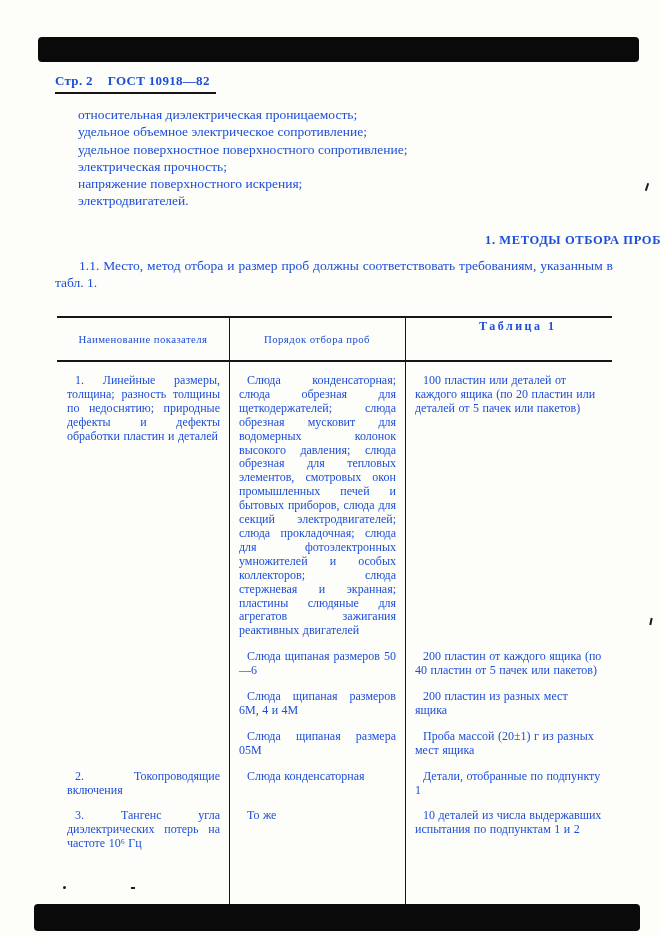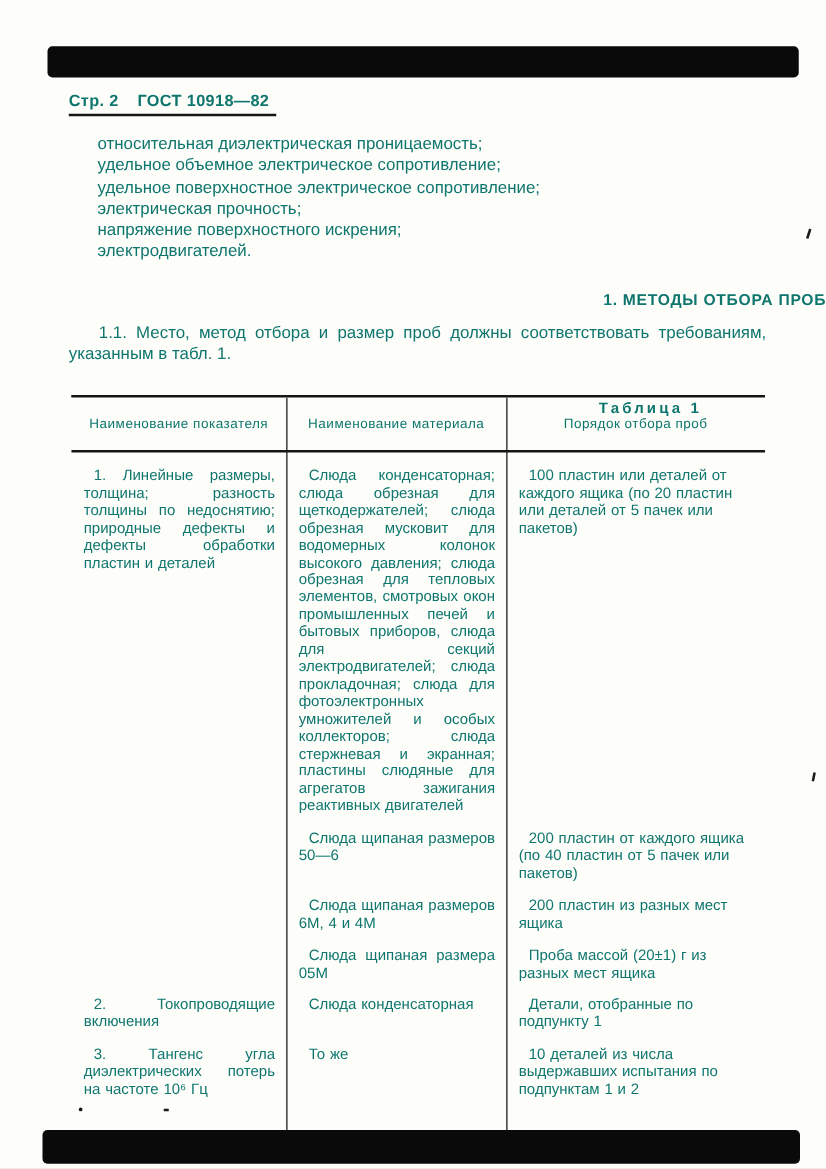--- a/index.html
+++ b/index.html
@@ -3,22 +3,22 @@
 <meta charset="utf-8">
 <style>
   * { margin: 0; padding: 0; box-sizing: border-box; }
   html, body { background: #d9d9d5; }
   .page {
     position: relative;
     width: 661px;
     height: 935px;
     margin: 0 auto;
     background: #fdfdfa;
-    color: #0f766e;
-    font-family: Liberation Sans, sans-serif;
+    color: #1d4ed8;
+    font-family: Liberation Serif, serif;
     overflow: hidden;
   }
   
   .scan-bar { position: absolute; background: #0a0a0a; border-radius: 4px; }
   .scan-bar.top { left: 38px; top: 37px; width: 601px; height: 25px; }
   .scan-bar.bottom { left: 34px; top: 904px; width: 606px; height: 27px; }
   
   .artifact { position: absolute; background: #1a1a1a; }
   .artifact.a1 { left: 646px; top: 183px; width: 2px; height: 8px; transform: rotate(18deg); }
   .artifact.a2 { left: 650px; top: 618px; width: 2px; height: 7px; transform: rotate(12deg); }
@@ -92,39 +92,38 @@
   <div class="artifact a3"></div>
   <div class="artifact a4"></div>
 
   <div class="running-head">
     <span>Стр. 2</span><span class="doc-number">ГОСТ 10918—82</span>
   </div>
 
   <div class="prop-list">
     <div>относительная диэлектрическая проницаемость;</div>
     <div>удельное объемное электрическое сопротивление;</div>
-    <div>удельное поверхностное электрическое сопротивление;</div>
+    <div>удельное поверхностное поверхностного сопротивление;</div>
     <div>электрическая прочность;</div>
     <div>напряжение поверхностного искрения;</div>
     <div>электродвигателей.</div>
   </div>
 
   <div class="section-heading">1. МЕТОДЫ ОТБОРА ПРОБ</div>
 
   <div class="intro-paragraph">1.1. Место, метод отбора и размер проб должны соответствовать требованиям, указанным в табл. 1.</div>
 
   <div class="table-caption">Таблица 1</div>
 
   <div class="gtable">
     <div class="vline v1"></div>
     <div class="vline v2"></div>
 
     <div class="grow thead">
       <div class="hcell">Наименование показателя</div>
-      <div class="hcell">Наименование материала</div>
       <div class="hcell">Порядок отбора проб</div>
     </div>
 
     <div class="tbody">
 
       <div class="grow row">
         <div class="cell c1">1. Линейные размеры, толщина; разность толщины по недоснятию; природные дефекты и дефекты обработки пластин и деталей</div>
         <div class="cell c2">Слюда конденсаторная; слюда обрезная для щеткодержателей; слюда обрезная мусковит для водомерных колонок высокого давления; слюда обрезная для тепловых элементов, смотровых окон промышленных печей и бытовых приборов, слюда для секций электродвигателей; слюда прокладочная; слюда для фотоэлектронных умножителей и особых коллекторов; слюда стержневая и экранная; пластины слюдяные для агрегатов зажигания реактивных двигателей</div>
         <div class="cell c3">100 пластин или деталей от каждого ящика (по 20 пластин или деталей от 5 пачек или пакетов)</div>
       </div>

